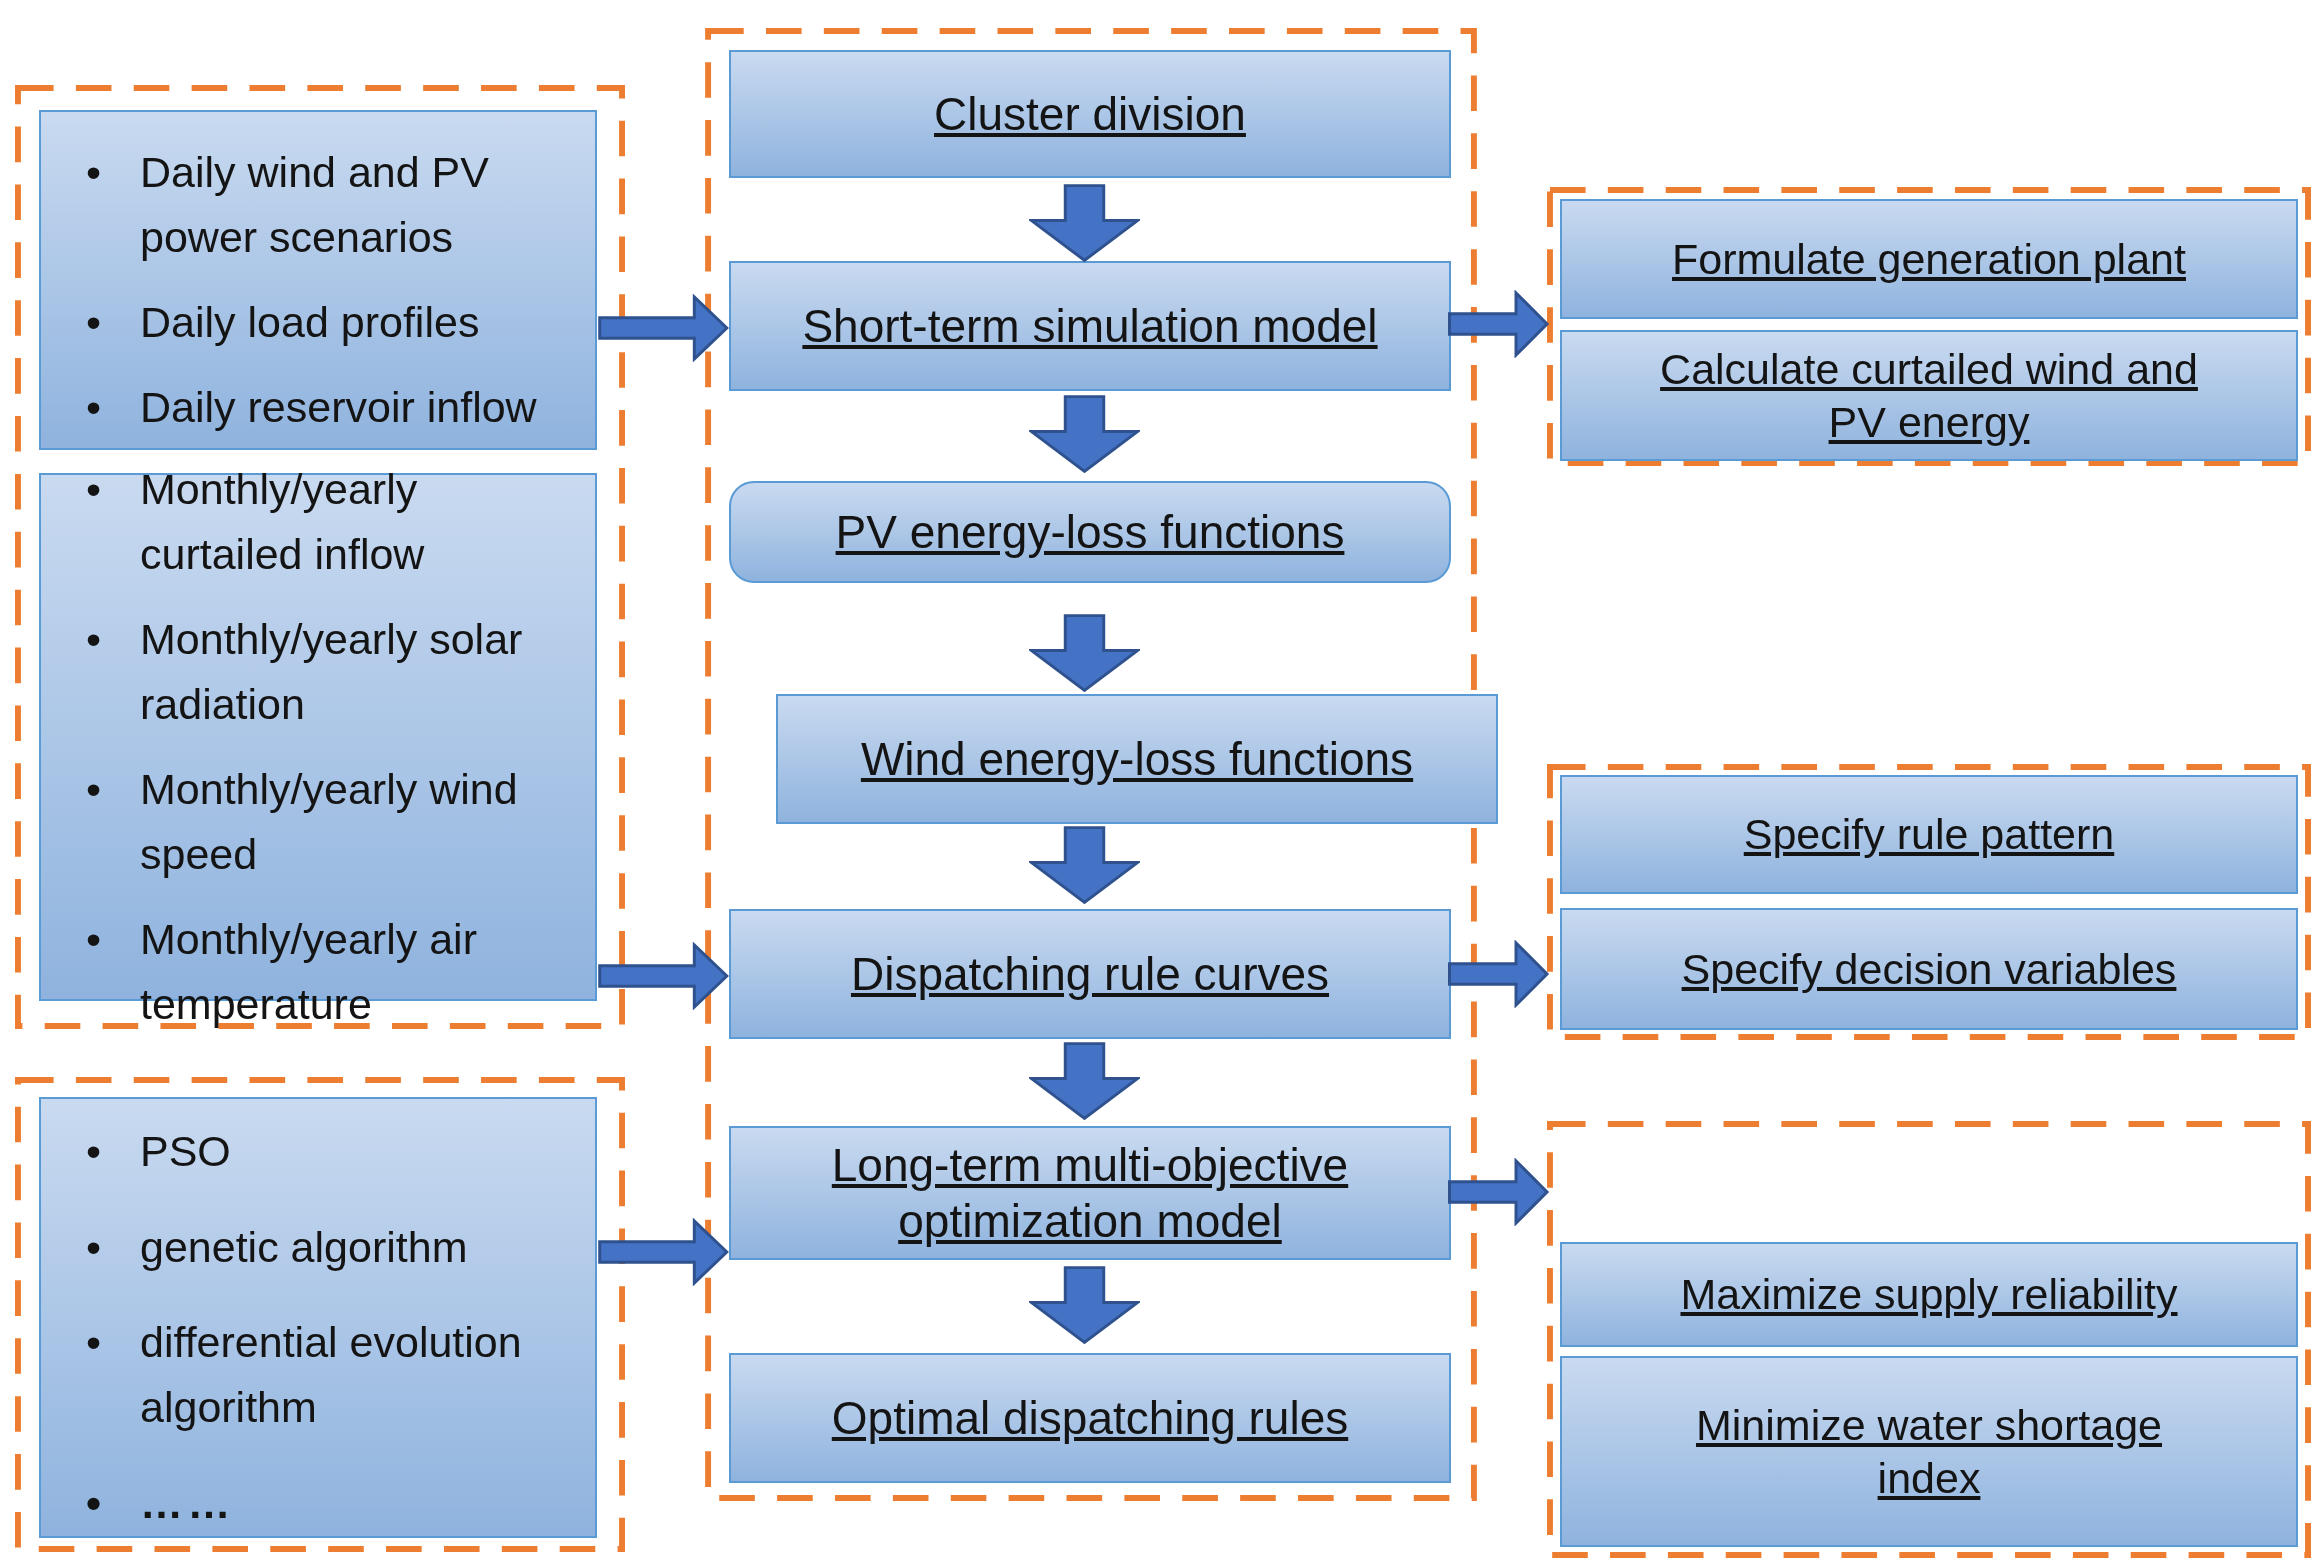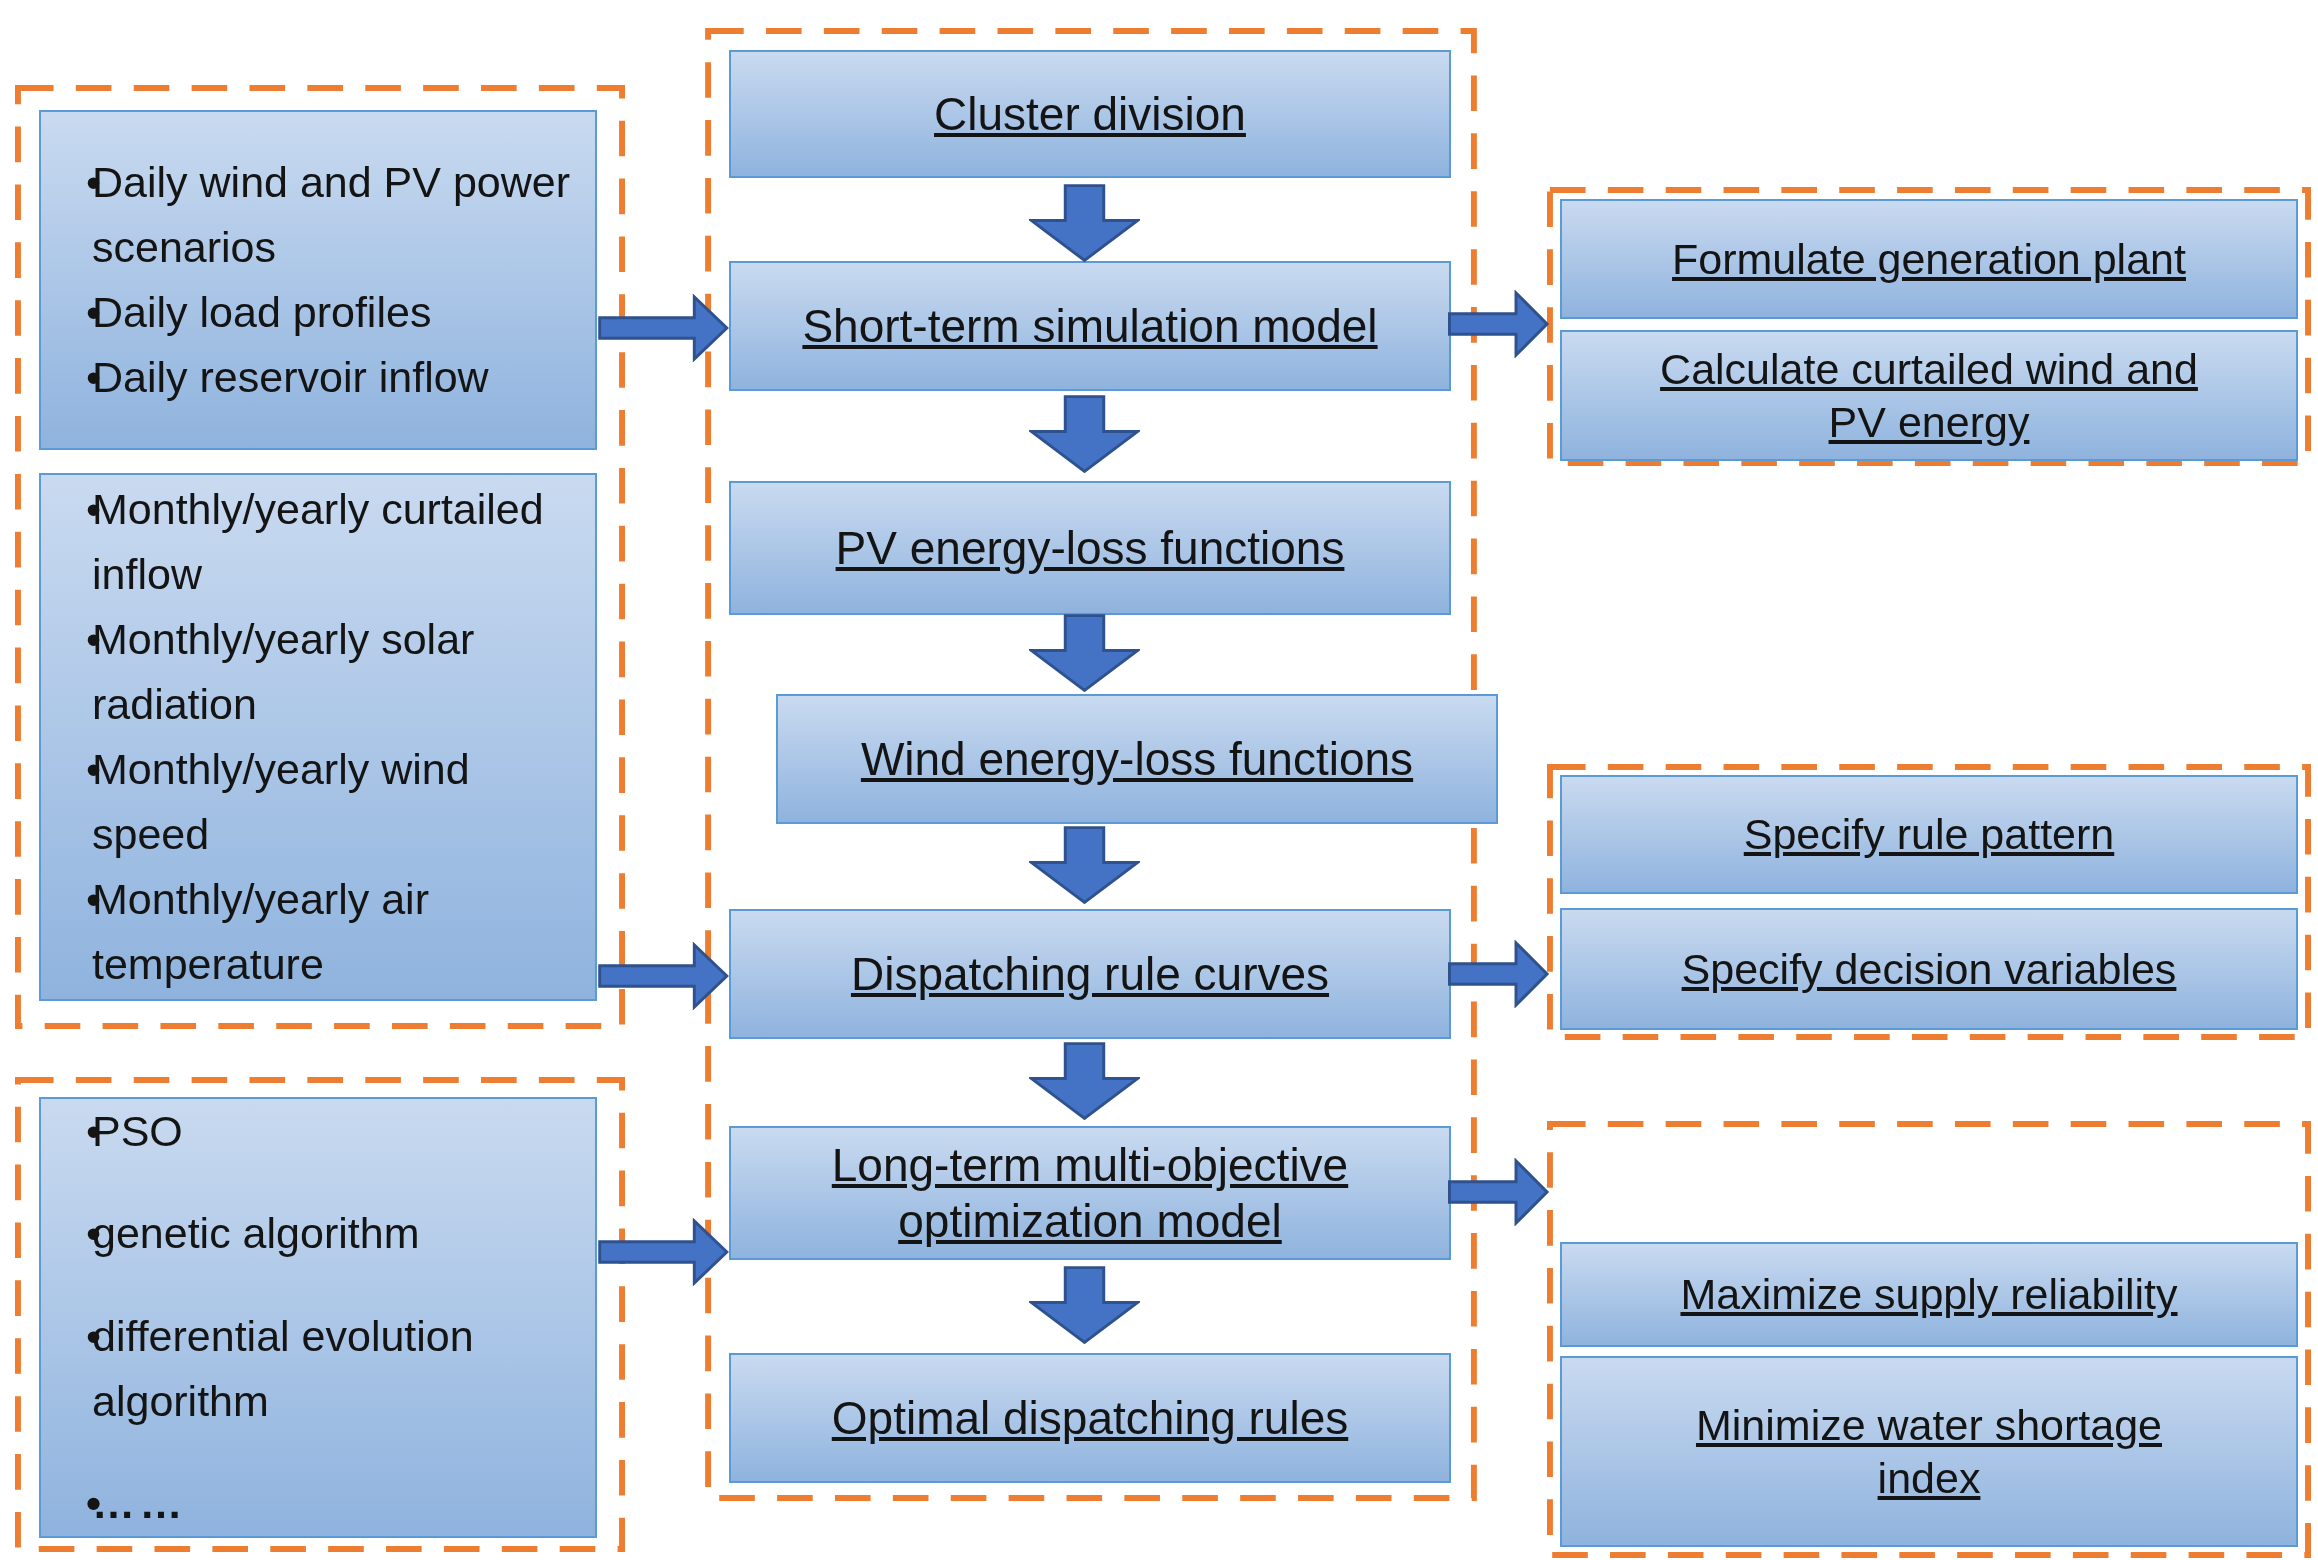--- a/index.html
+++ b/index.html
@@ -46,24 +46,25 @@
   
   .listbox{
     position:absolute;
     box-sizing:border-box;
     border:2.2px solid var(--box-border,#5b9bd5);
     background:linear-gradient(180deg,var(--box-fill-top,#c9daf0) 0%,var(--box-fill-bottom,#8fb3de) 100%);
     display:flex;flex-direction:column;justify-content:center;
   }
   .li{
     position:relative;
-    padding-left:51px;
+    padding-left:99px;
     padding-right:21px;
     font-size:43px;
     line-height:65px;
+    margin-top:20px;
   }
   .li::before{
     content:"\2022";
     position:absolute;
     left:45px;top:0;
   }
   .li.bold{font-weight:bold;letter-spacing:4.5px;}
   
   svg.arrow{position:absolute;display:block;}
   svg.arrow polygon{
@@ -119,21 +120,21 @@
     <div class="li">PSO</div>
     <div class="li">genetic algorithm</div>
     <div class="li">differential evolution algorithm</div>
     <div class="li bold">……</div>
   </div>
 
   <div class="flowbox" style="left:729px;top:50px;width:722px;height:128px;">Cluster division</div>
 
   <div class="flowbox" style="left:729px;top:261px;width:722px;height:130px;">Short-term simulation model</div>
 
-  <div class="flowbox" style="left:729px;top:481px;width:722px;height:134px;">PV energy-loss functions</div>
+  <div class="flowbox" style="left:729px;top:481px;width:722px;height:102px;border-radius:25px;">PV energy-loss functions</div>
 
   <div class="flowbox" style="left:729px;top:694px;width:722px;height:130px;margin-left:47px;">Wind energy-loss functions</div>
 
   <div class="flowbox" style="left:729px;top:909px;width:722px;height:130px;">Dispatching rule curves</div>
 
   <div class="flowbox" style="left:729px;top:1126px;width:722px;height:134px;">Long-term multi-objective
 optimization model</div>
 
   <div class="flowbox" style="left:729px;top:1353px;width:722px;height:130px;">Optimal dispatching rules</div>
 

